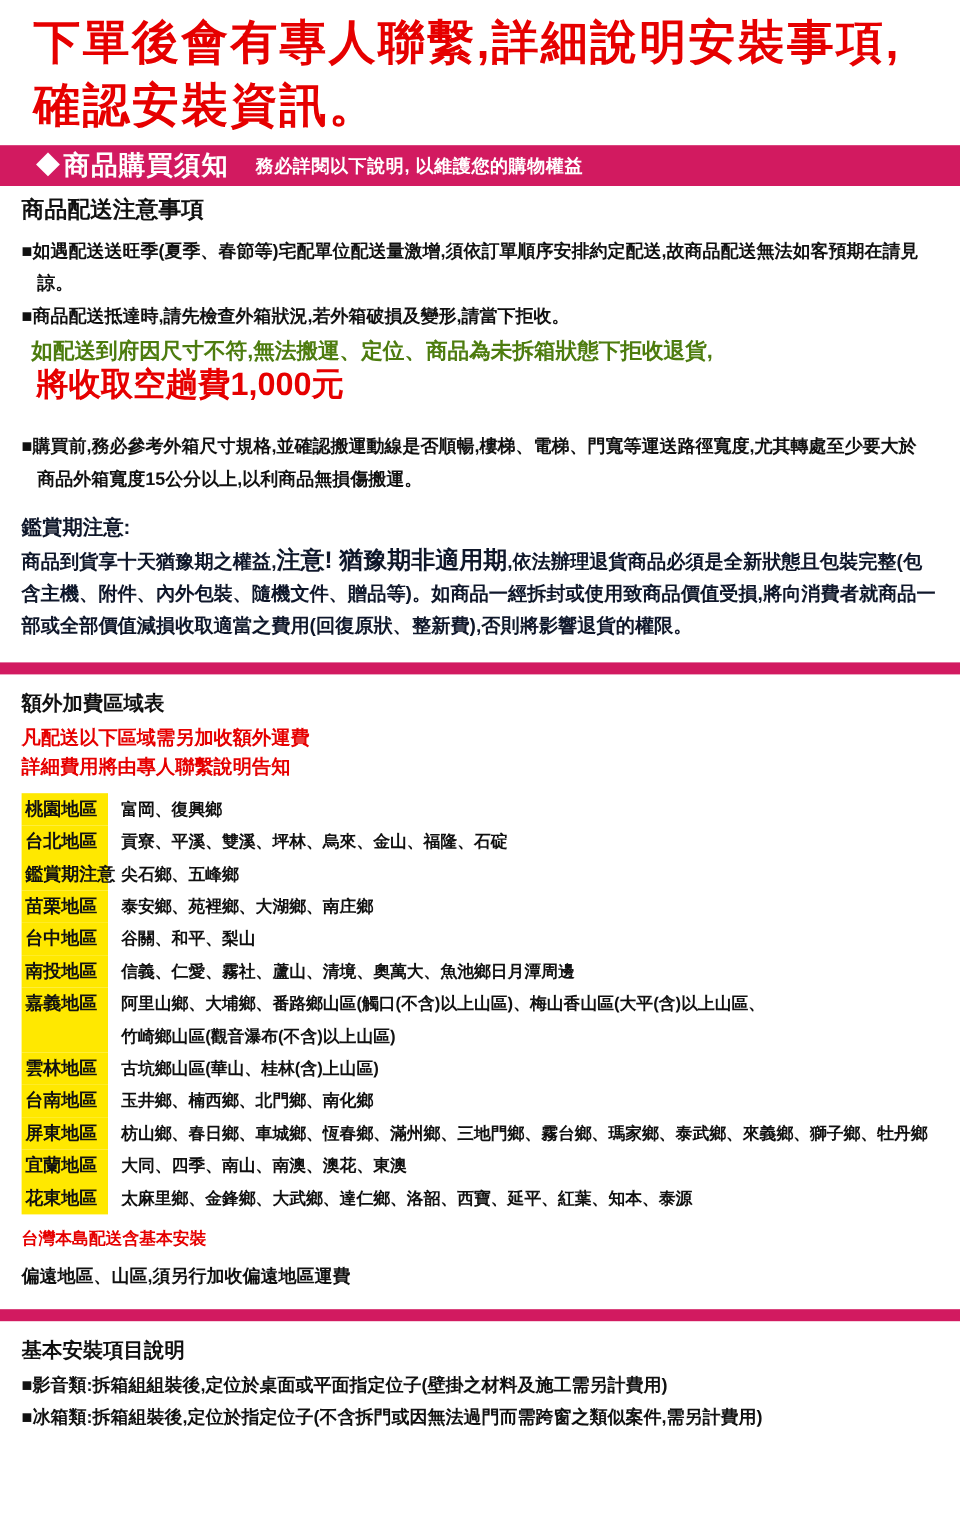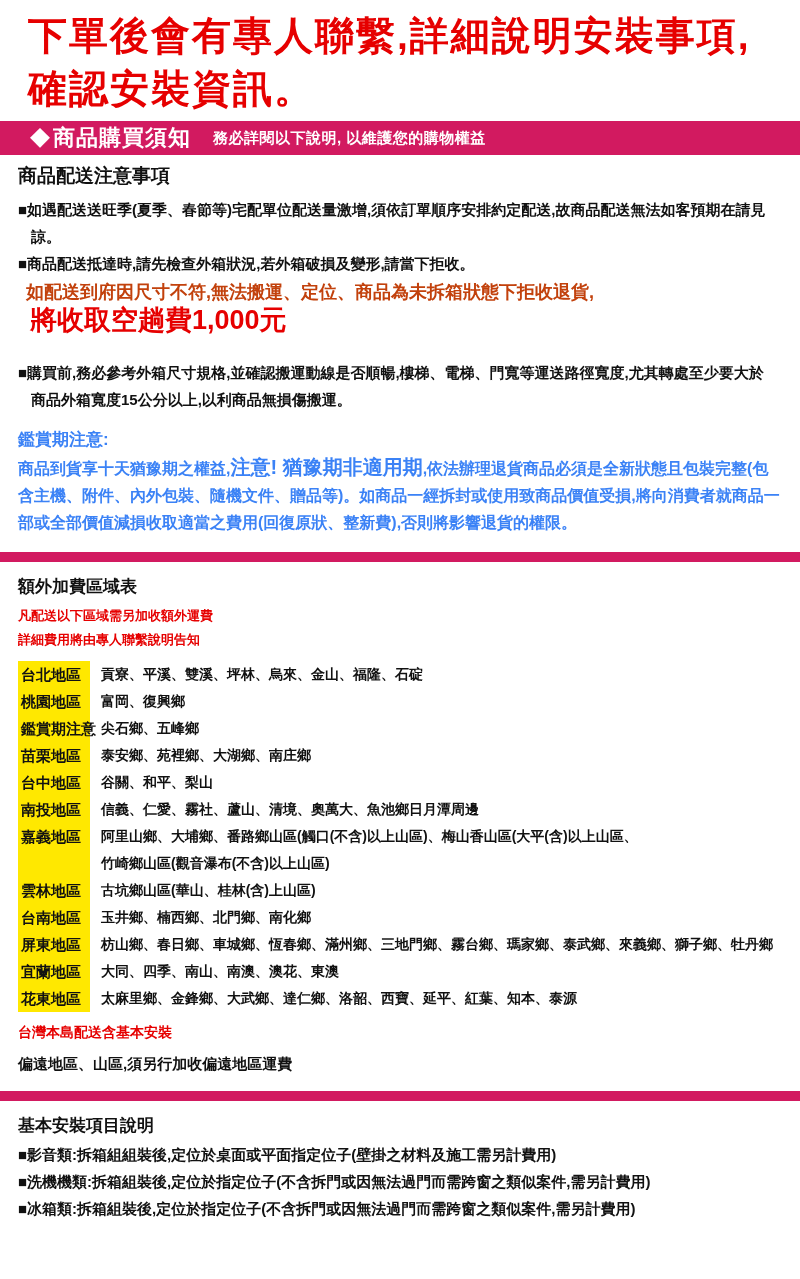--- a/index.html
+++ b/index.html
@@ -46,42 +46,42 @@
   .bullet{
     font-size:15px;
     font-weight:600;
     line-height:27px;
     padding-left:13px;
     text-indent:-13px;
   }
   .gap-top{margin-top:22px;}
 
   .warn1{
-    color:#c2410c;
+    color:#4d7c0f;
     font-size:18px;
     font-weight:bold;
     line-height:24px;
     margin:3px 0 0 8px;
   }
   .warn2{
     color:#e60000;
     font-size:27px;
     font-weight:bold;
     line-height:33px;
     margin:0 0 0 12px;
   }
 
-  .inspection{color:#3b82f6;font-weight:bold;}
+  .inspection{color:#0f172a;font-weight:bold;}
   .inspection-title{font-size:17px;line-height:22px;margin-top:16px;}
   .inspection-body{font-size:16px;line-height:27px;margin-top:3px;}
   .inspection-em{font-size:20px;}
 
   .divider{height:10px;background:#d21a60;margin-top:16px;}
 
-  .fee-note{color:#e60000;font-size:13px;font-weight:bold;line-height:24px;}
+  .fee-note{color:#e60000;font-size:16px;font-weight:bold;line-height:24px;}
 
   .region-table{margin-top:9px;}
   .region-row{display:flex;}
   .region-label{
     flex:none;
     width:66px;
     background:#ffe800;
     font-size:15px;
     font-weight:bold;
     line-height:27px;
@@ -130,26 +130,26 @@
 
 <div class="divider"></div>
 
 <div class="section">
   <h2 class="h-md">額外加費區域表</h2>
   <p class="fee-note">凡配送以下區域需另加收額外運費</p>
   <p class="fee-note">詳細費用將由專人聯繫說明告知</p>
 
   <div class="region-table">
     <div class="region-row">
+      <div class="region-label">桃園地區</div>
+      <div class="region-areas">富岡、復興鄉</div>
+    </div>
+    <div class="region-row">
       <div class="region-label">台北地區</div>
       <div class="region-areas">貢寮、平溪、雙溪、坪林、烏來、金山、福隆、石碇</div>
-    </div>
-    <div class="region-row">
-      <div class="region-label">桃園地區</div>
-      <div class="region-areas">富岡、復興鄉</div>
     </div>
     <div class="region-row">
       <div class="region-label">鑑賞期注意</div>
       <div class="region-areas">尖石鄉、五峰鄉</div>
     </div>
     <div class="region-row">
       <div class="region-label">苗栗地區</div>
       <div class="region-areas">泰安鄉、苑裡鄉、大湖鄉、南庄鄉</div>
     </div>
     <div class="region-row">
@@ -189,16 +189,15 @@
 
   <p class="fee-footer-red">台灣本島配送含基本安裝</p>
   <p class="fee-footer-black">偏遠地區、山區,須另行加收偏遠地區運費</p>
 </div>
 
 <div class="divider"></div>
 
 <div class="section">
   <h2 class="install-heading">基本安裝項目說明</h2>
   <p class="bullet">■影音類:拆箱組組裝後,定位於桌面或平面指定位子(壁掛之材料及施工需另計費用)</p>
-  <p class="bullet">■洗機機類:拆箱組裝後,定位於指定位子(不含拆門或因無法過門而需跨窗之類似案件,需另計費用)</p>
   <p class="bullet">■冰箱類:拆箱組裝後,定位於指定位子(不含拆門或因無法過門而需跨窗之類似案件,需另計費用)</p>
 
 </div>
 
 </body></html>

